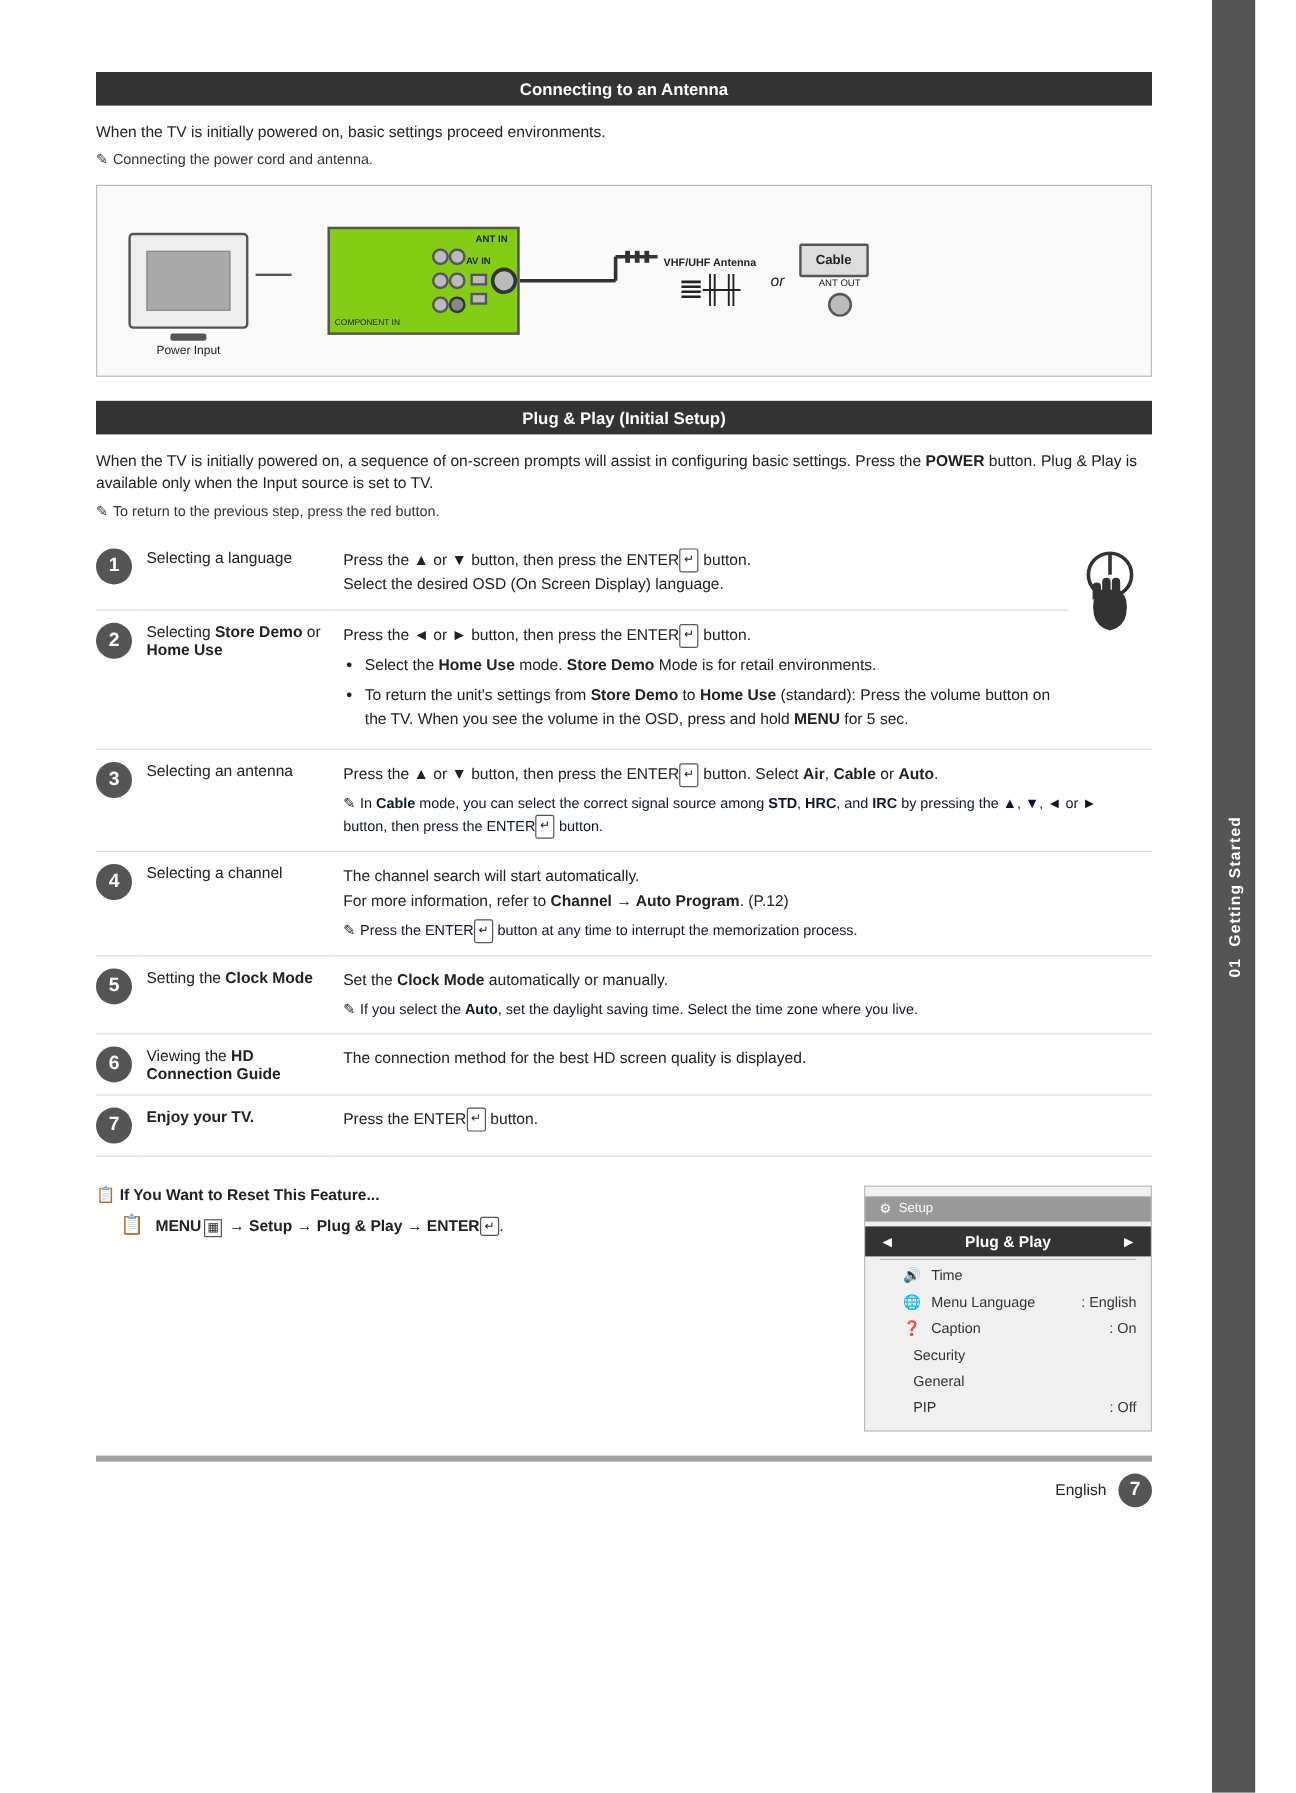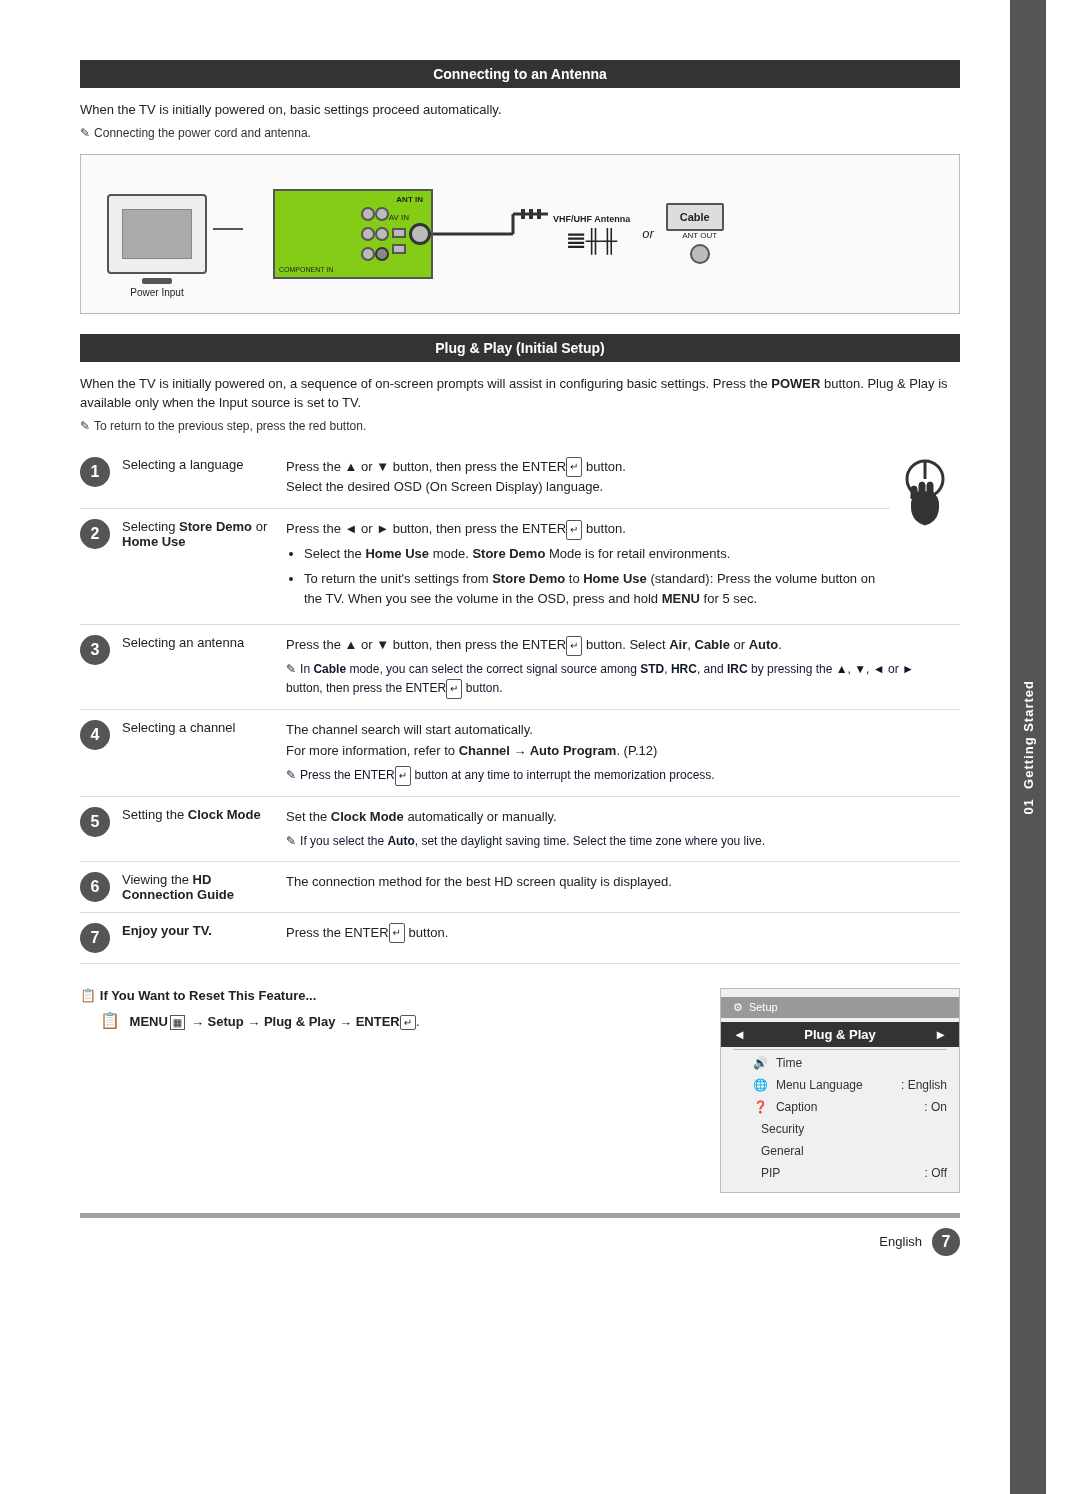--- a/index.html
+++ b/index.html
@@ -414,21 +414,21 @@
     }
   </style>
 </head>
 <body>
 
 <div class="page-container">
   <div class="main-content">
 
     <div class="section-header">Connecting to an Antenna</div>
 
-    <p class="intro-text">When the TV is initially powered on, basic settings proceed automatically.</p>
+    <p class="intro-text">When the TV is initially powered on, basic settings proceed environments.</p>
     <p class="note-line">Connecting the power cord and antenna.</p>
 
     <div class="antenna-diagram">
       <div style="display:flex; align-items:center; height:100%; gap:0;">
 
         <div style="position:relative; margin-left:10px;">
           <div class="tv-box">
             <div class="tv-screen"></div>
           </div>
           <div class="tv-base"></div>
@@ -445,21 +445,21 @@
             <div class="port-circle"></div>
             <div class="port-circle"></div>
             <div class="port-circle"></div>
           </div>
           <div class="port-group">
             <div class="port-circle"></div>
             <div class="port-circle"></div>
             <div class="port-circle" style="background:#888;border-color:#333;"></div>
           </div>
           <div class="port-group">
-            <div style="font-size:8px; font-weight:normal;">AV IN</div>
+            <div style="font-size:8px; font-weight:bold;">AV IN</div>
             <div class="port-rect"></div>
             <div class="port-rect"></div>
           </div>
 
           <div style="display:flex;flex-direction:column;align-items:center;gap:3px;">
             <div style="width:22px;height:22px;border-radius:50%;border:3px solid #333;background:#bbb;"></div>
           </div>
         </div>
 
         <svg width="120" height="60" style="margin: 0 0; flex-shrink:0;">

